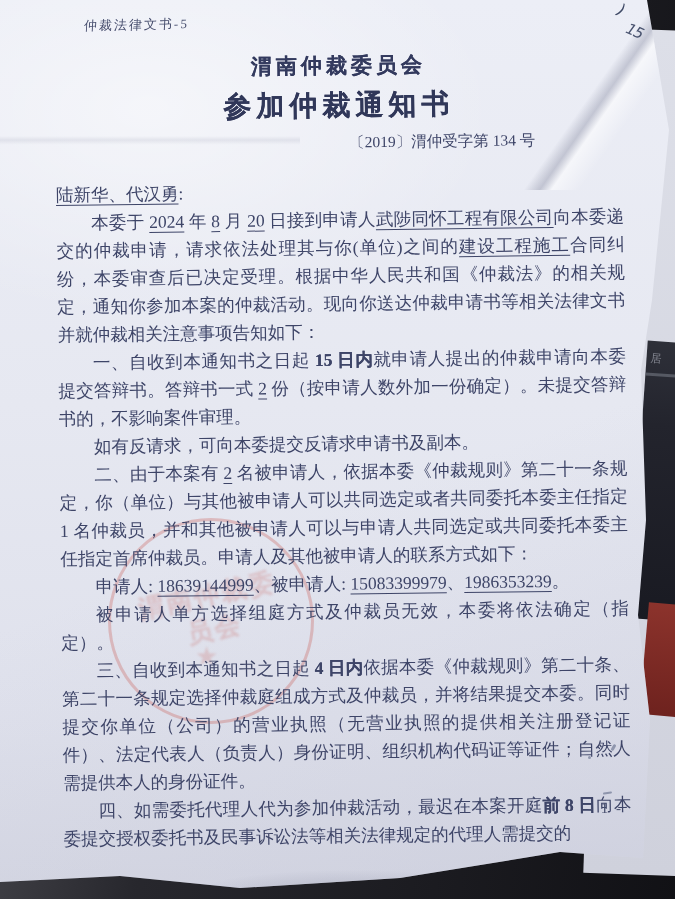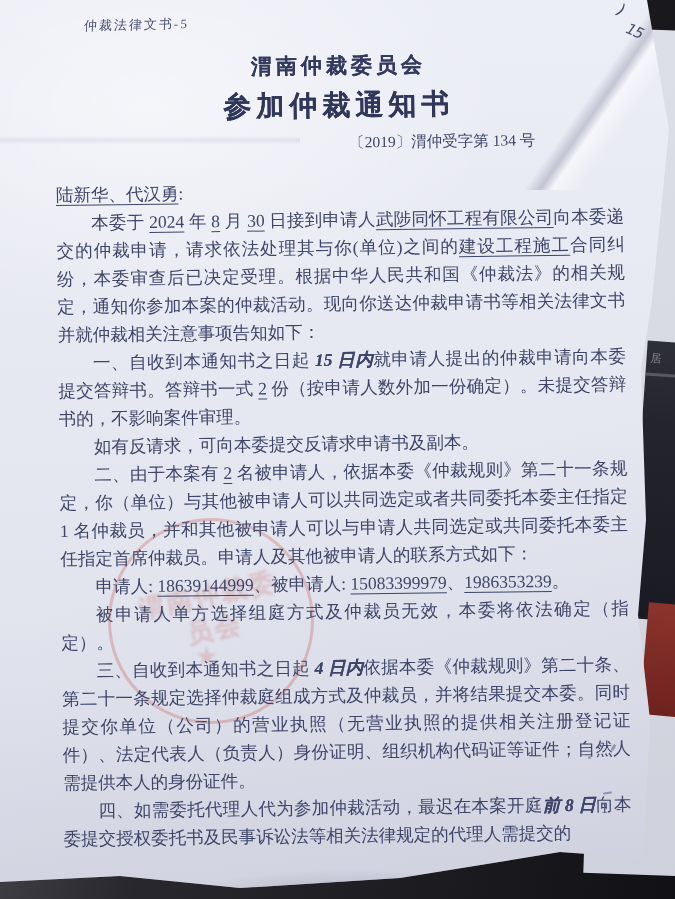--- a/index.html
+++ b/index.html
@@ -90,21 +90,21 @@
     color:#303759;margin:0;text-shadow:0 0 .6px #303759;
   }
   .case-number{
     text-align:right;padding-right:88px;font-size:15.5px;
     margin-top:8px;color:#3e4568;
   }
   .body-text{margin-top:24px;font-size:17.5px;line-height:28px;text-align:justify;}
   .addressee{margin:0 0 0 0;}
   .body-text p{margin:0;text-indent:2em;}
   .seg-u{text-decoration:underline;text-underline-offset:4px;}
-  .seg-b{font-weight:bold;text-shadow:0 0 .6px #3e4568;font-style:italic;}
+  .seg-b{font-weight:bold;text-shadow:0 0 .6px #3e4568;}
 
   .page-number{
     position:absolute;left:588px;top:800px;font-size:15px;letter-spacing:2px;color:#4a5170;
   }
 
   
   .seal{
     position:absolute;left:108px;top:518px;width:200px;height:200px;
     border:3px solid rgba(196,60,52,.26);border-radius:50%;
     filter:blur(.7px);pointer-events:none;
@@ -158,21 +158,21 @@
 
     <div class="doc-label">仲裁法律文书-5</div>
 
     <div class="content">
       <div class="org-title">渭南仲裁委员会</div>
       <div class="doc-title">参加仲裁通知书</div>
       <div class="case-number">〔2019〕渭仲受字第 134 号</div>
 
       <div class="body-text">
         <p class="addressee" style="text-indent:0;"><span class="seg-u">陆新华、代汉勇</span><span>:</span></p>
-        <p><span>本委于 </span><span class="seg-u">2024</span><span> 年 </span><span class="seg-u">8</span><span> 月 </span><span class="seg-u">30</span><span> 日接到申请人</span><span class="seg-u">武陟同怀工程有限公司</span><span>向本委递交的仲裁申请，请求依法处理其与你(单位)之间的</span><span class="seg-u">建设工程施工</span><span>合同纠纷，本委审查后已决定受理。根据中华人民共和国《仲裁法》的相关规定，通知你参加本案的仲裁活动。现向你送达仲裁申请书等相关法律文书并就仲裁相关注意事项告知如下：</span></p>
+        <p><span>本委于 </span><span class="seg-u">2024</span><span> 年 </span><span class="seg-u">8</span><span> 月 </span><span class="seg-u">20</span><span> 日接到申请人</span><span class="seg-u">武陟同怀工程有限公司</span><span>向本委递交的仲裁申请，请求依法处理其与你(单位)之间的</span><span class="seg-u">建设工程施工</span><span>合同纠纷，本委审查后已决定受理。根据中华人民共和国《仲裁法》的相关规定，通知你参加本案的仲裁活动。现向你送达仲裁申请书等相关法律文书并就仲裁相关注意事项告知如下：</span></p>
         <p><span>一、自收到本通知书之日起 </span><span class="seg-b">15 日内</span><span>就申请人提出的仲裁申请向本委提交答辩书。答辩书一式 </span><span class="seg-u">2</span><span> 份（按申请人数外加一份确定）。未提交答辩书的，不影响案件审理。</span></p>
         <p><span>如有反请求，可向本委提交反请求申请书及副本。</span></p>
         <p><span>二、由于本案有 </span><span class="seg-u">2</span><span> 名被申请人，依据本委《仲裁规则》第二十一条规定，你（单位）与其他被申请人可以共同选定或者共同委托本委主任指定 1 名仲裁员，并和其他被申请人可以与申请人共同选定或共同委托本委主任指定首席仲裁员。申请人及其他被申请人的联系方式如下：</span></p>
         <p><span>申请人: </span><span class="seg-u">18639144999</span><span>、被申请人: </span><span class="seg-u">15083399979</span><span>、</span><span class="seg-u">1986353239</span><span>。</span></p>
         <p><span>被申请人单方选择组庭方式及仲裁员无效，本委将依法确定（指定）。</span></p>
         <p><span>三、自收到本通知书之日起 </span><span class="seg-b">4 日内</span><span>依据本委《仲裁规则》第二十条、第二十一条规定选择仲裁庭组成方式及仲裁员，并将结果提交本委。同时提交你单位（公司）的营业执照（无营业执照的提供相关注册登记证件）、法定代表人（负责人）身份证明、组织机构代码证等证件；自然人需提供本人的身份证件。</span></p>
         <p><span>四、如需委托代理人代为参加仲裁活动，最迟在本案开庭</span><span class="seg-b">前 8 日</span><span>向本委提交授权委托书及民事诉讼法等相关法律规定的代理人需提交的</span></p>
       </div>
     </div>
 

